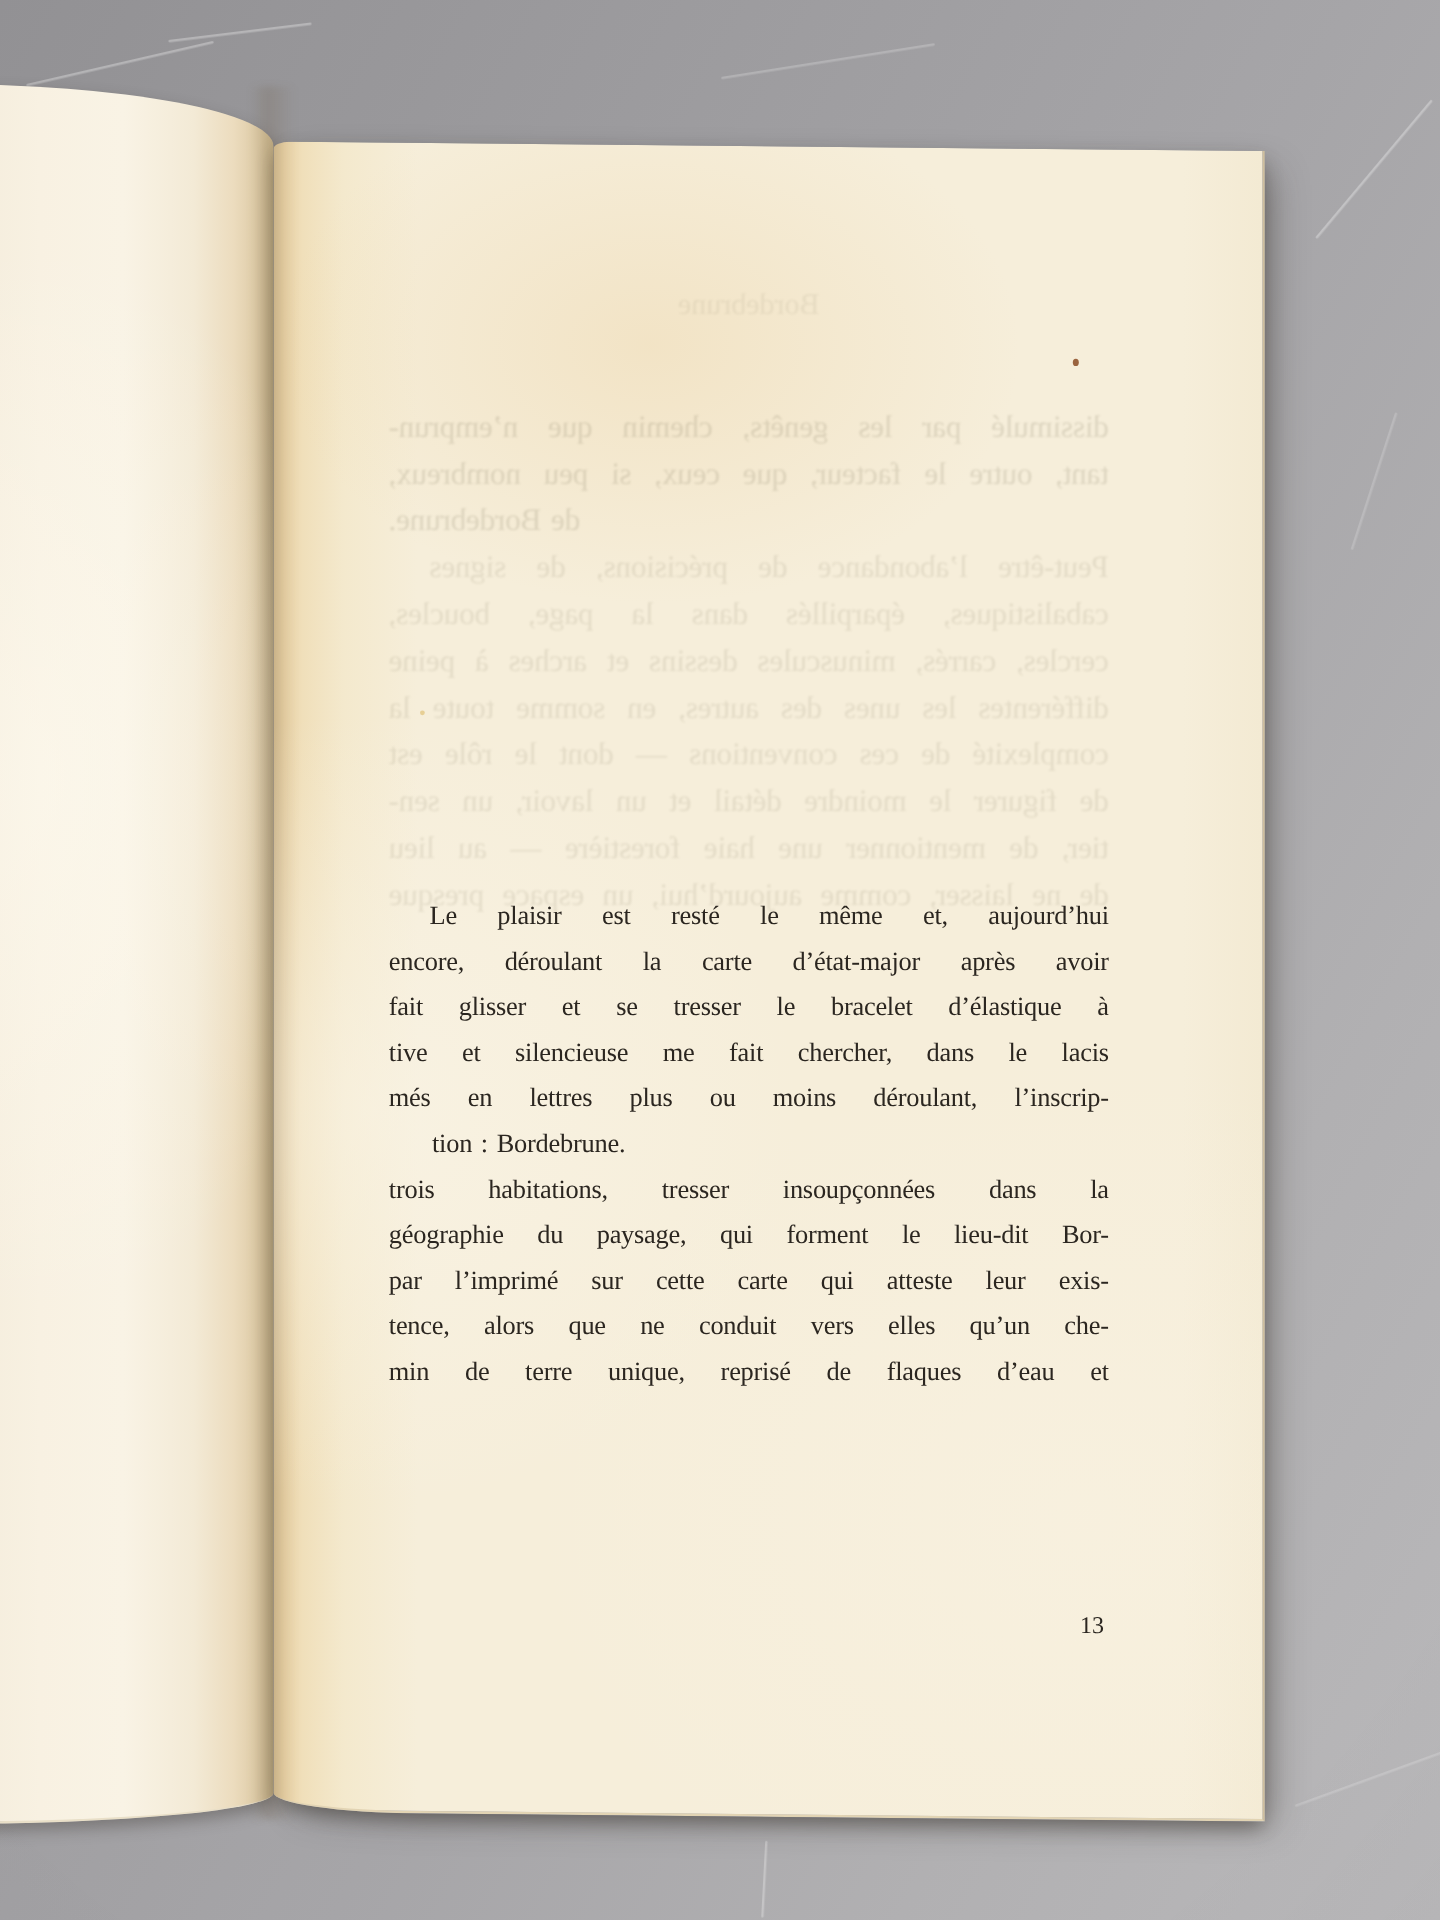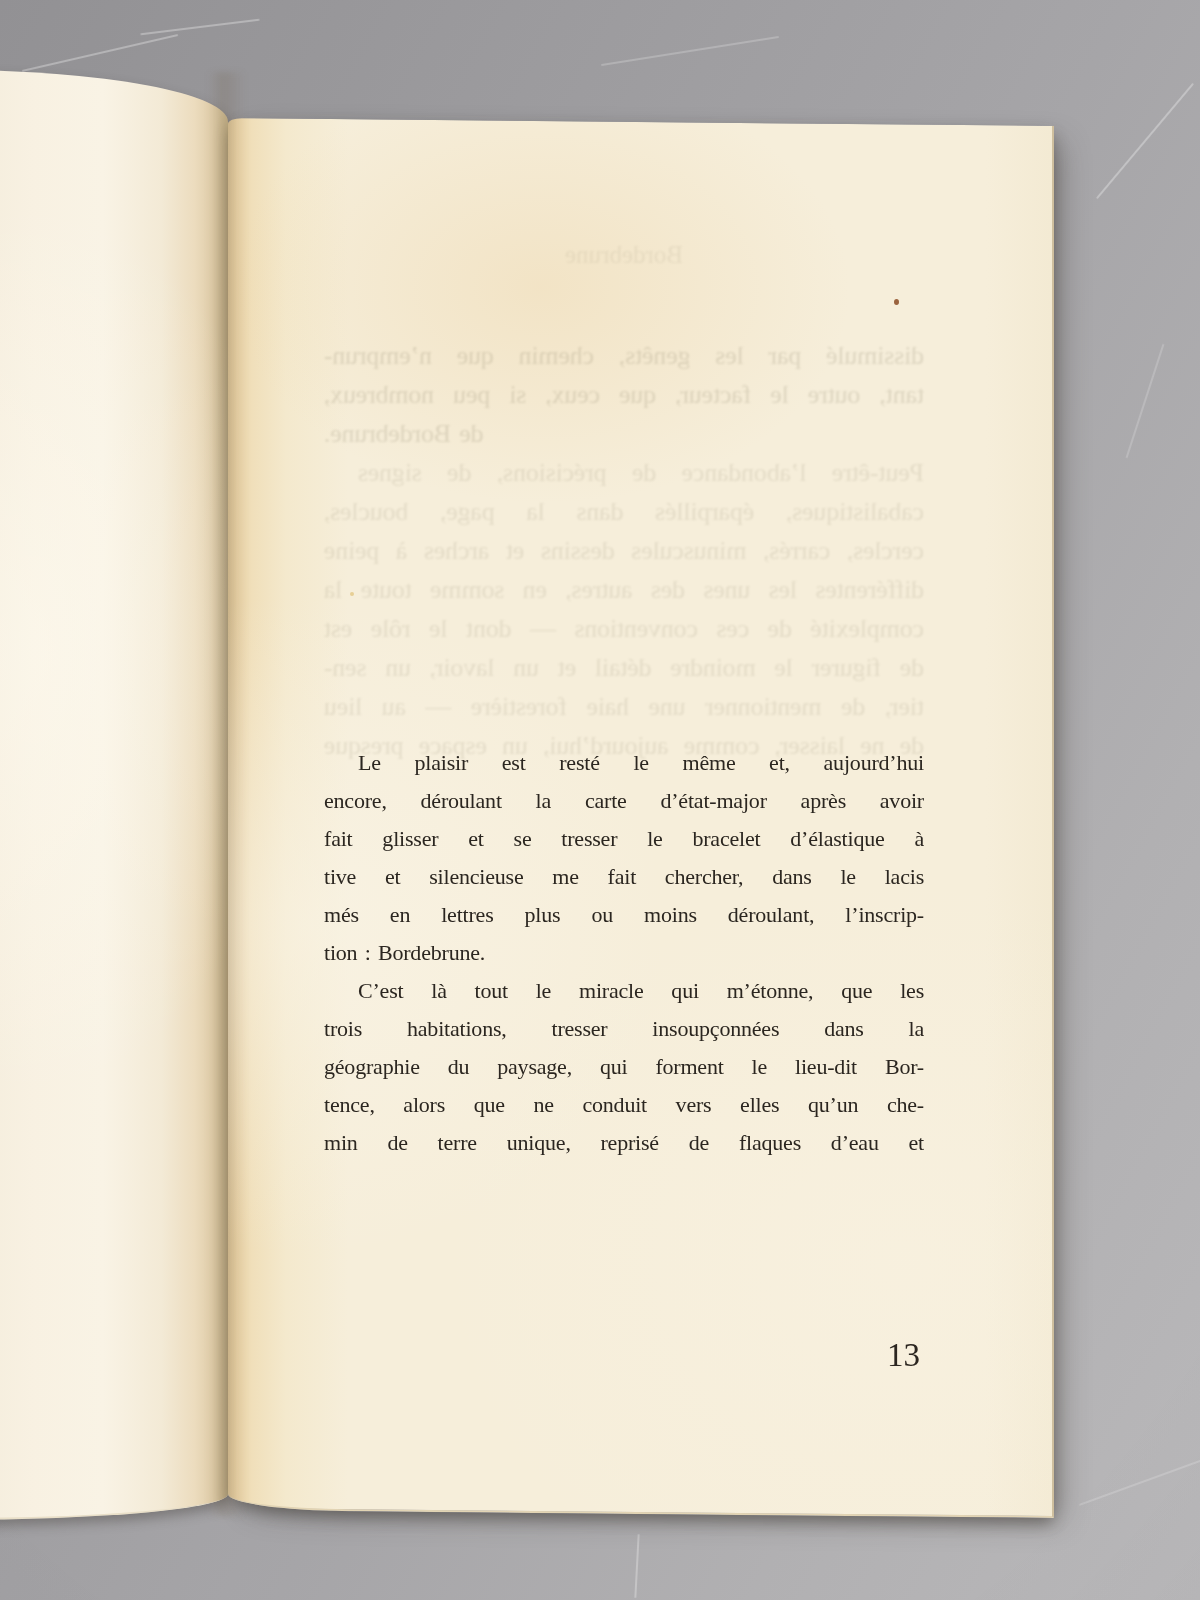--- a/index.html
+++ b/index.html
@@ -80,24 +80,24 @@
   .textblock{
     position:absolute;left:324px;top:744px;width:600px;
     font-size:22px;line-height:38px;color:#2b2620;
     letter-spacing:-0.2px;word-spacing:2px;
   }
   .tl{
     height:38px;overflow:hidden;
     text-align:justify;text-align-last:justify;
   }
   .tl.first{padding-left:34px;box-sizing:border-box;}
-  .tl.last{text-align-last:left;}
+  .tl.last{text-align-last:left;margin-left:36px;}
   .pagenum{
     position:absolute;left:324px;top:1340px;width:600px;
-    font-size:33px;line-height:30px;text-align:right;
+    font-size:20px;line-height:30px;text-align:right;
     padding-right:4px;box-sizing:border-box;color:#2b2620;
   }
 </style>
 </head>
 <body>
 
 <div class="photo">
 
   <div class="scratch" style="left:20px;top:52px;width:160px;transform:rotate(-13deg);"></div>
   <div class="scratch" style="left:140px;top:26px;width:120px;transform:rotate(-7deg);"></div>
@@ -160,23 +160,23 @@
   <div class="textblock">
     <div class="para">
       <div class="tl first">Le plaisir est resté le même et, aujourd’hui</div>
       <div class="tl">encore, déroulant la carte d’état-major après avoir</div>
       <div class="tl">fait glisser et se tresser le bracelet d’élastique à</div>
       <div class="tl">tive et silencieuse me fait chercher, dans le lacis</div>
       <div class="tl">més en lettres plus ou moins déroulant, l’inscrip-</div>
       <div class="tl last">tion : Bordebrune.</div>
     </div>
     <div class="para">
-      <div class="tl first">C’est là tout le miracle qui m’étonne, que les</div>
       <div class="tl">trois habitations, tresser insoupçonnées dans la</div>
       <div class="tl">géographie du paysage, qui forment le lieu-dit Bor-</div>
+      <div class="tl">par l’imprimé sur cette carte qui atteste leur exis-</div>
       <div class="tl">tence, alors que ne conduit vers elles qu’un che-</div>
       <div class="tl">min de terre unique, reprisé de flaques d’eau et</div>
     </div>
   </div>
 
   <div class="pagenum">13</div>
 
 </div>
 
 </body></html>

